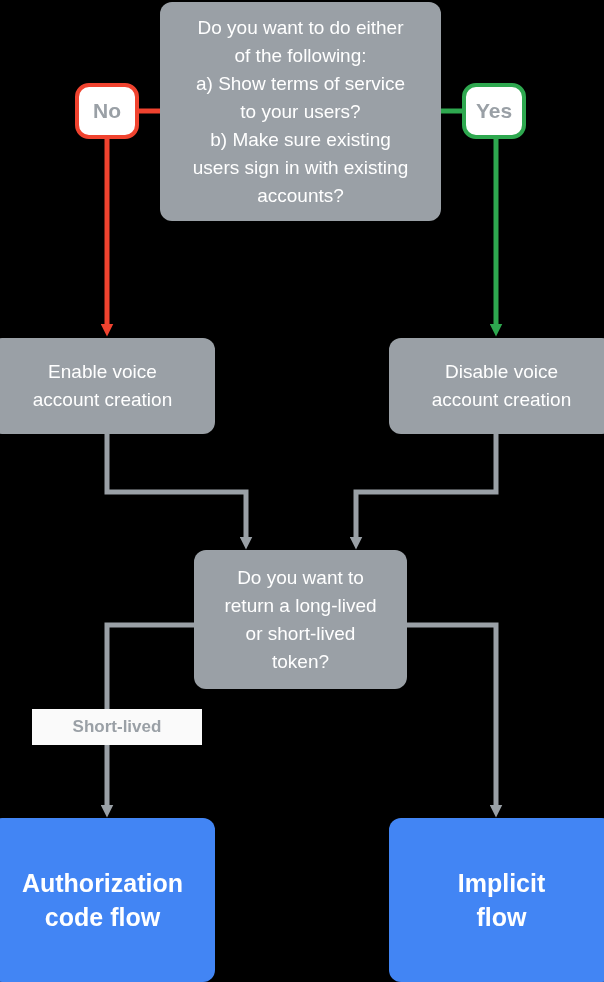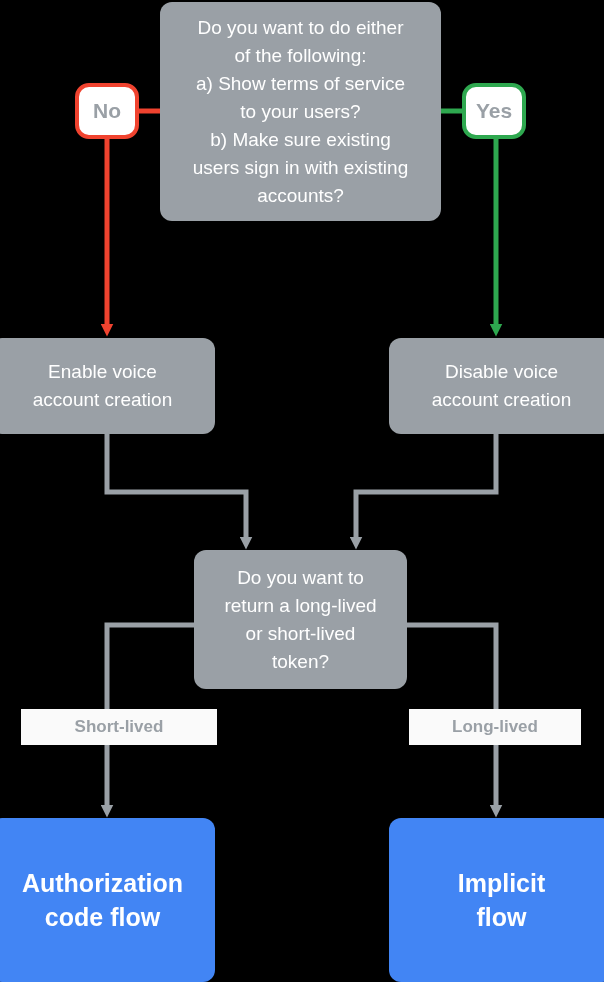--- a/index.html
+++ b/index.html
@@ -122,23 +122,23 @@
     display: flex;
     align-items: center;
     justify-content: center;
     background: #fafafa;
     color: #9aa0a6;
     font-size: 17px;
     font-weight: 700;
     z-index: 5;
   }
   #label-short-lived {
-    left: 21px;
+    left: 32px;
     top: 709px;
-    width: 196px;
+    width: 170px;
     height: 36px;
   }
   #label-long-lived {
     left: 409px;
     top: 709px;
     width: 172px;
     height: 36px;
   }
 
   
@@ -214,17 +214,14 @@
   </div>
 
   <div class="pill" id="pill-yes">
     <span>Yes</span>
   </div>
 
   <div class="edge-label" id="label-short-lived">
     <span>Short-lived</span>
   </div>
 
-  <div class="edge-label" id="label-long-lived">
-    <span>Long-lived</span>
-  </div>
 
 </div>
 
 </body></html>

